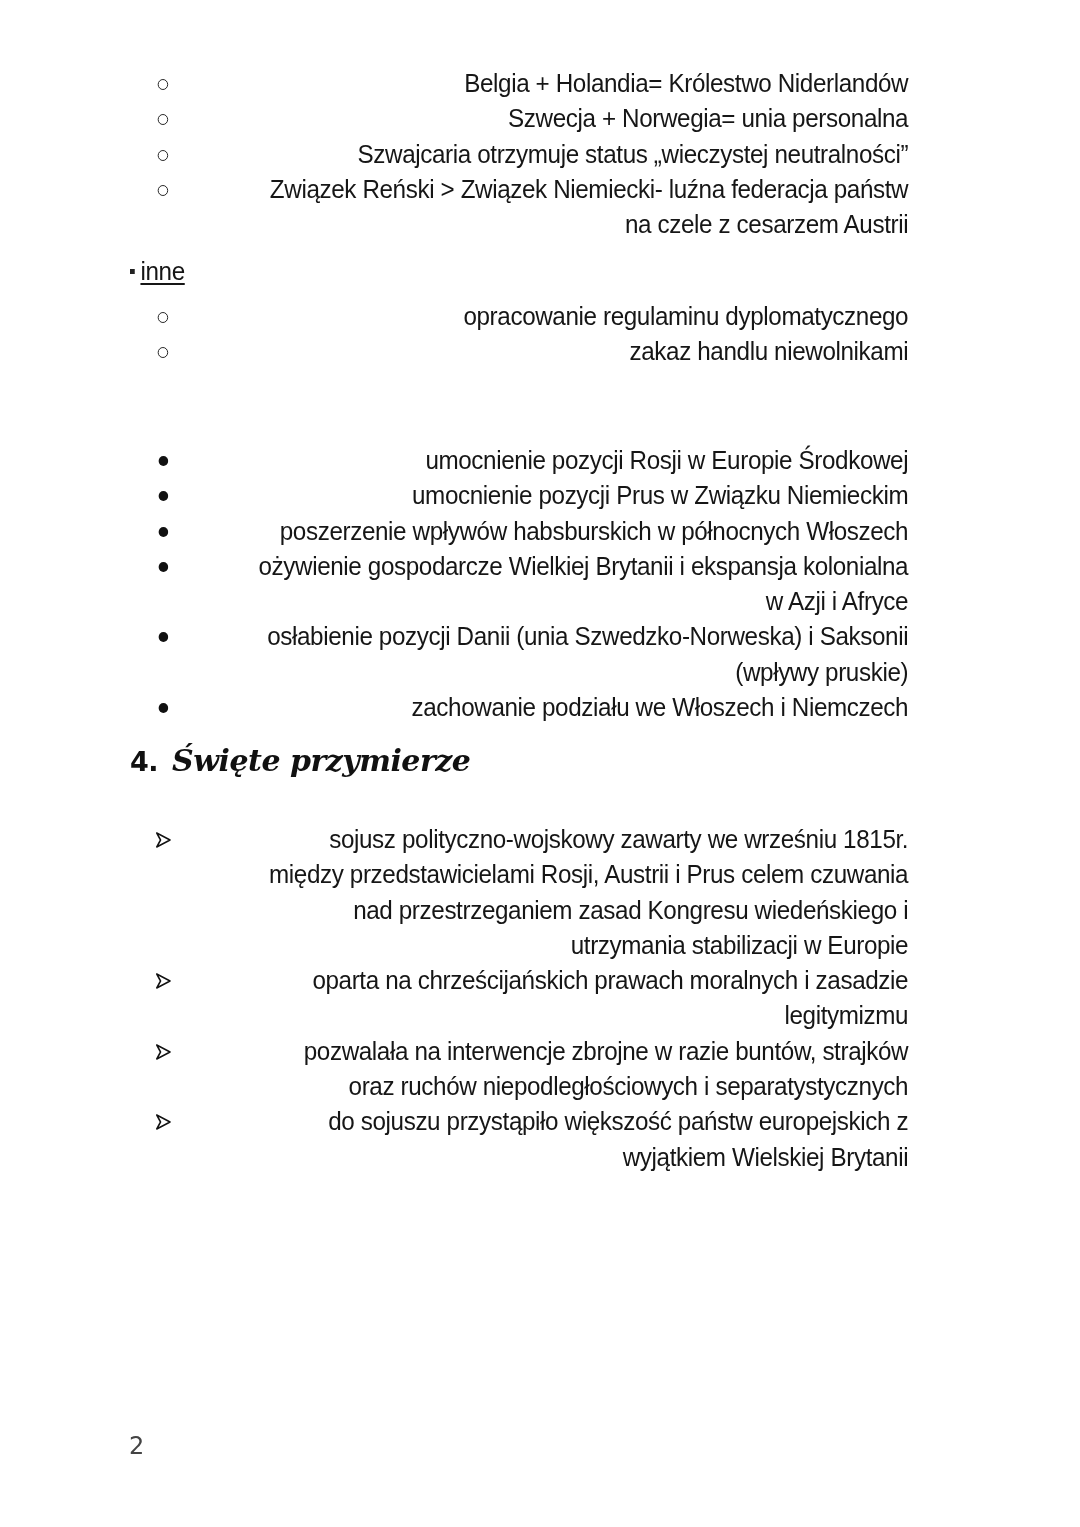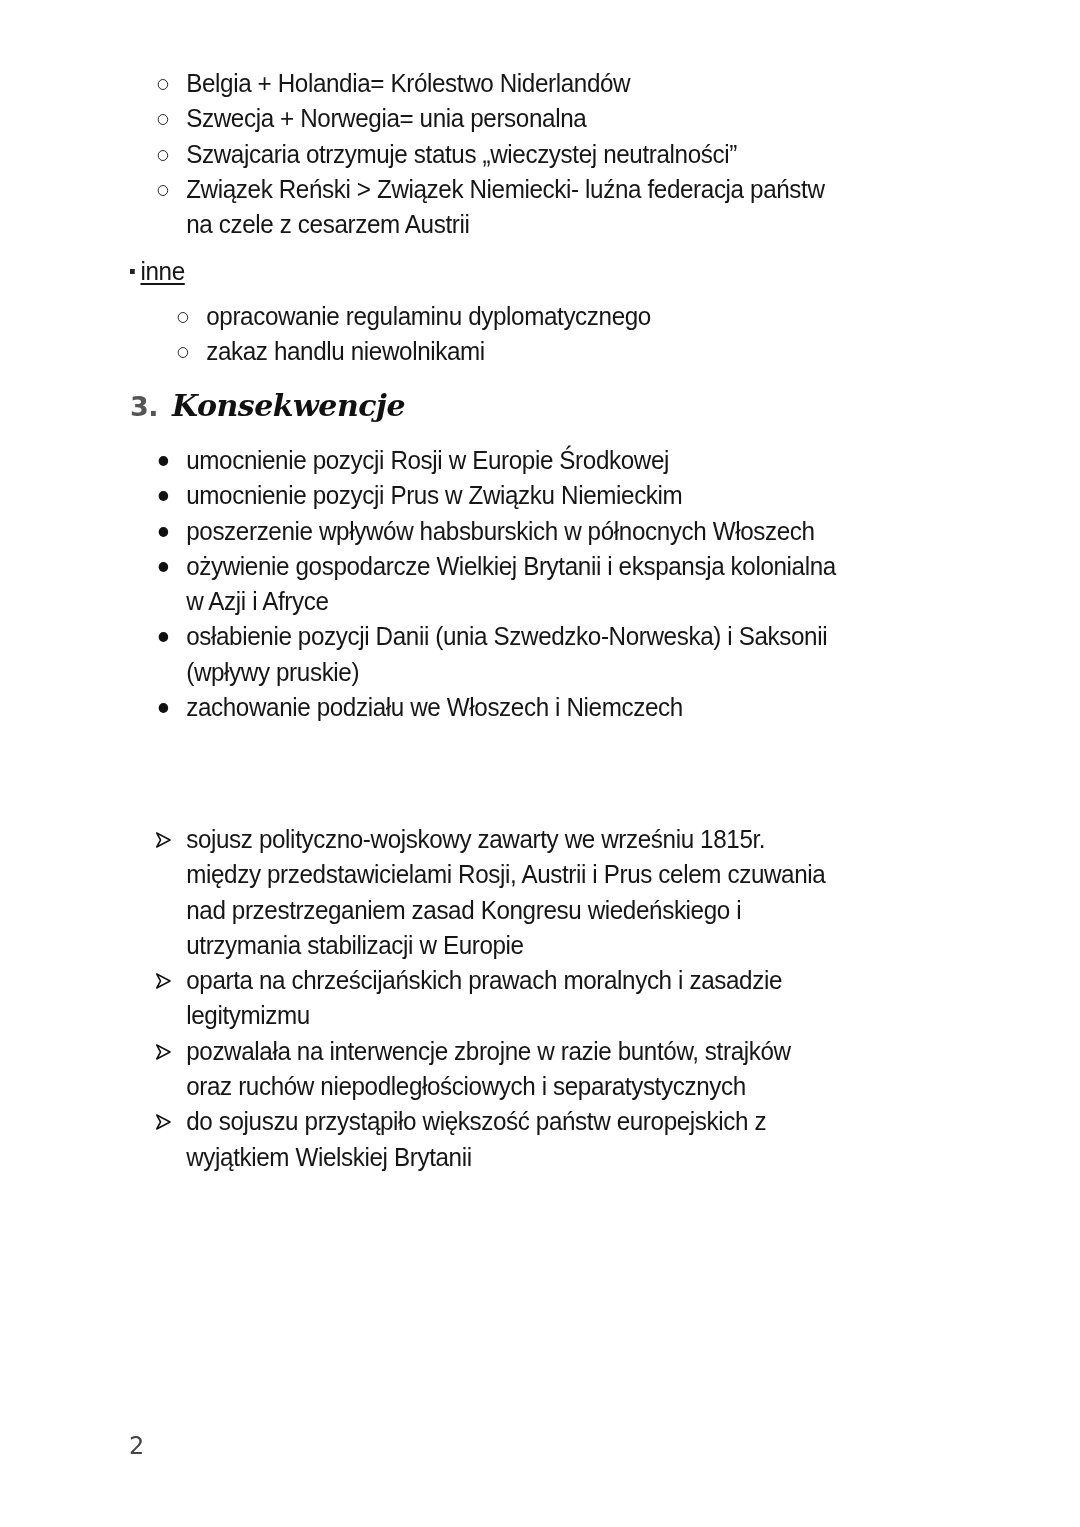--- a/index.html
+++ b/index.html
@@ -13,20 +13,21 @@
       position: relative;
       overflow: hidden;
       font-family: "Liberation Sans", sans-serif;
       color: #1a1a1a;
     }
     .page {
       position: absolute;
       left: 0; top: 0;
       width: 856px;
       height: 1527px;
+      text-align: right;
     }
     .list {
       position: absolute;
       left: 0;
       margin: 0;
       padding: 0;
       list-style: none;
     }
     .item {
       position: relative;
@@ -62,21 +63,21 @@
     .arrow-marker {
       position: absolute;
       left: 163px;
       top: 9px;
       width: 18px;
       height: 18px;
     }
     .arrow-marker svg { display: block; }
 
     #list-countries { top: 66px; }
-    #list-other { top: 299px; padding-left: 20px; }
+    #list-other { top: 299px; }
     #list-consequences { top: 443px; }
     #list-alliance { top: 822px; }
 
     .sub-label {
       position: absolute;
       left: 130px;
       top: 254px;
       font-size: 25.5px;
       line-height: 35px;
       color: #161616;
@@ -165,23 +166,20 @@
     <li class="item">
       <span class="circle-marker"></span>
       <span>opracowanie regulaminu dyplomatycznego</span>
     </li>
     <li class="item">
       <span class="circle-marker"></span>
       <span>zakaz handlu niewolnikami</span>
     </li>
   </ul>
 
-  <div class="heading" id="heading-3">
-    <span class="num">3.</span><span>Konsekwencje</span>
-  </div>
 
   <ul class="list" id="list-consequences">
     <li class="item">
       <span class="dot-marker"></span>
       <span>umocnienie pozycji Rosji w Europie Środkowej</span>
     </li>
     <li class="item">
       <span class="dot-marker"></span>
       <span>umocnienie pozycji Prus w Związku Niemieckim</span>
     </li>
@@ -198,20 +196,23 @@
       <span class="dot-marker"></span>
       <span>osłabienie pozycji Danii (unia Szwedzko-Norweska) i Saksonii</span><br>
       <span>(wpływy pruskie)</span>
     </li>
     <li class="item">
       <span class="dot-marker"></span>
       <span>zachowanie podziału we Włoszech i Niemczech</span>
     </li>
   </ul>
 
+  <div class="heading" id="heading-4">
+    <span class="num">4.</span><span>Święte przymierze</span>
+  </div>
 
   <ul class="list" id="list-alliance">
     <li class="item">
       <span class="arrow-marker">
         <svg width="18" height="18" viewBox="0 0 18 18">
             <path d="M2 2 L16 9 L2 16 L6 9 Z" fill="none" stroke="#111" stroke-width="1.6" stroke-linejoin="round"></path>
           </svg>
       </span>
       <span>sojusz polityczno-wojskowy zawarty we wrześniu 1815r.</span><br>
       <span>między przedstawicielami Rosji, Austrii i Prus celem czuwania</span><br>

